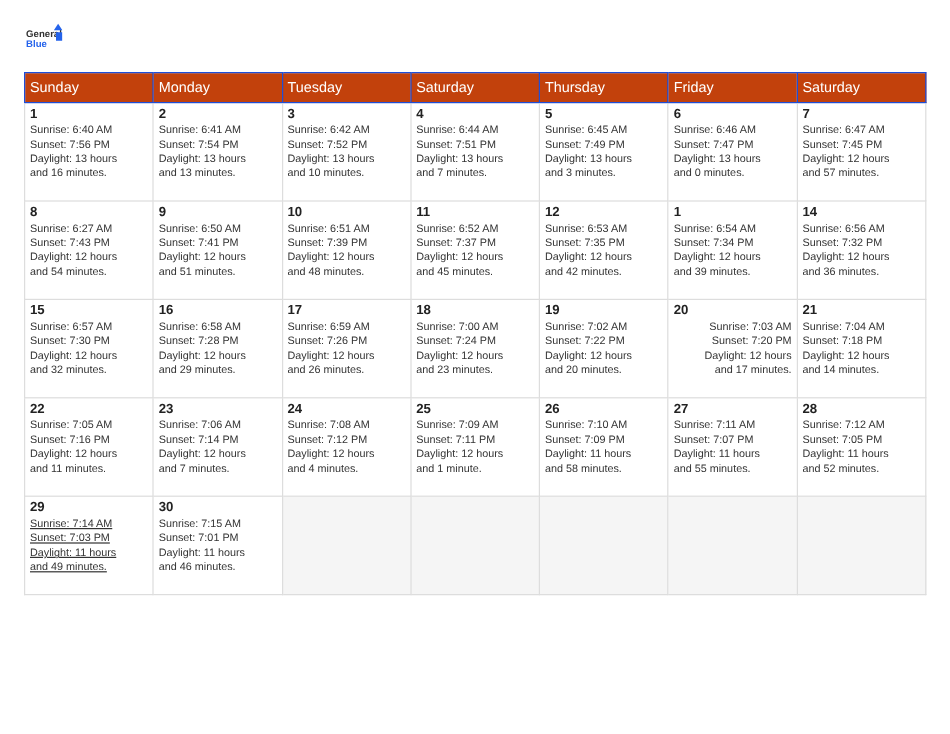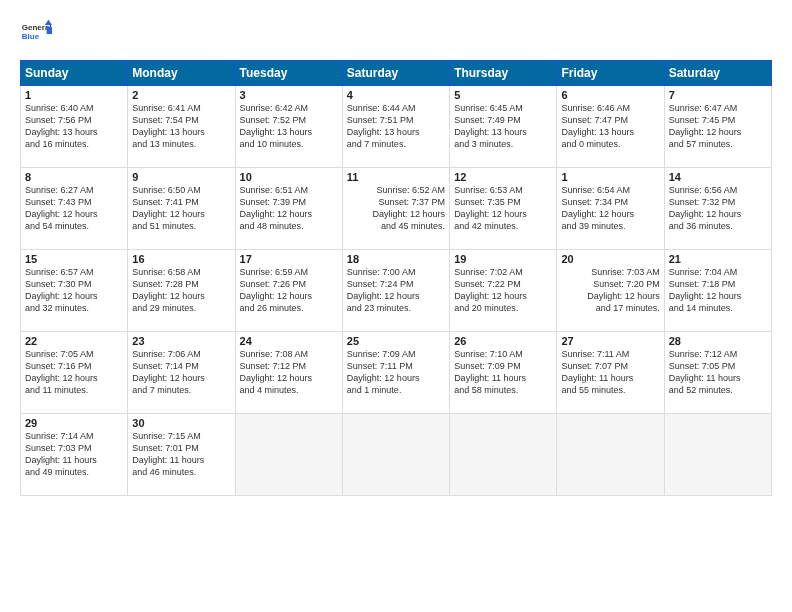--- a/index.html
+++ b/index.html
@@ -42,24 +42,24 @@
     .subtitle {
       font-size: 14px;
       color: #444;
     }
     .calendar {
       width: 100%;
       border-collapse: collapse;
       border: 1px solid #ccc;
     }
     .calendar th {
-      background: #0369a1;
+      background: #c2410c;
       color: #fff;
       font-size: 12px;
-      font-weight: bold;
+      font-weight: normal;
       padding: 5px 4px;
       text-align: left;
       border: 1px solid #1d4ed8;
     }
     .calendar td {
       width: calc(100%/7);
       vertical-align: top;
       border: 1px solid #ddd;
       padding: 3px 4px;
       font-size: 9.5px;
@@ -184,21 +184,21 @@
           </td>
           <td>
             <span class="day-num">10</span>
             <div class="day-detail" style="white-space: pre-line;">Sunrise: 6:51 AM
 Sunset: 7:39 PM
 Daylight: 12 hours
 and 48 minutes.</div>
           </td>
           <td>
             <span class="day-num">11</span>
-            <div class="day-detail" style="white-space: pre-line; text-align: right;">Sunrise: 6:52 AM
+            <div class="day-detail" style="white-space: pre-line;">Sunrise: 6:52 AM
 Sunset: 7:37 PM
 Daylight: 12 hours
 and 45 minutes.</div>
           </td>
           <td>
             <span class="day-num">12</span>
             <div class="day-detail" style="white-space: pre-line;">Sunrise: 6:53 AM
 Sunset: 7:35 PM
 Daylight: 12 hours
 and 42 minutes.</div>
@@ -316,21 +316,21 @@
             <span class="day-num">28</span>
             <div class="day-detail" style="white-space: pre-line;">Sunrise: 7:12 AM
 Sunset: 7:05 PM
 Daylight: 11 hours
 and 52 minutes.</div>
           </td>
         </tr>
         <tr>
           <td>
             <span class="day-num">29</span>
-            <div class="day-detail" style="white-space: pre-line;">Sunrise: 7:14 AM
+            <div class="day-detail" style="white-space: pre-line; text-decoration: underline;">Sunrise: 7:14 AM
 Sunset: 7:03 PM
 Daylight: 11 hours
 and 49 minutes.</div>
           </td>
           <td>
             <span class="day-num">30</span>
             <div class="day-detail" style="white-space: pre-line;">Sunrise: 7:15 AM
 Sunset: 7:01 PM
 Daylight: 11 hours
 and 46 minutes.</div>

